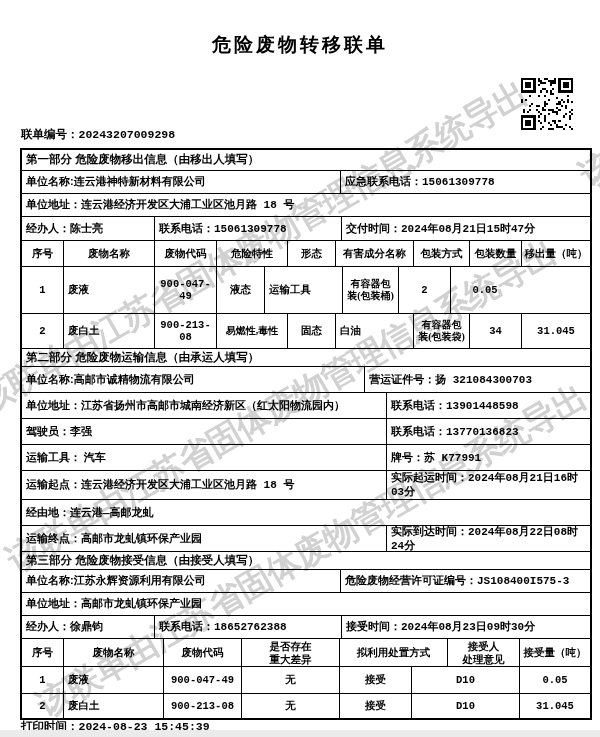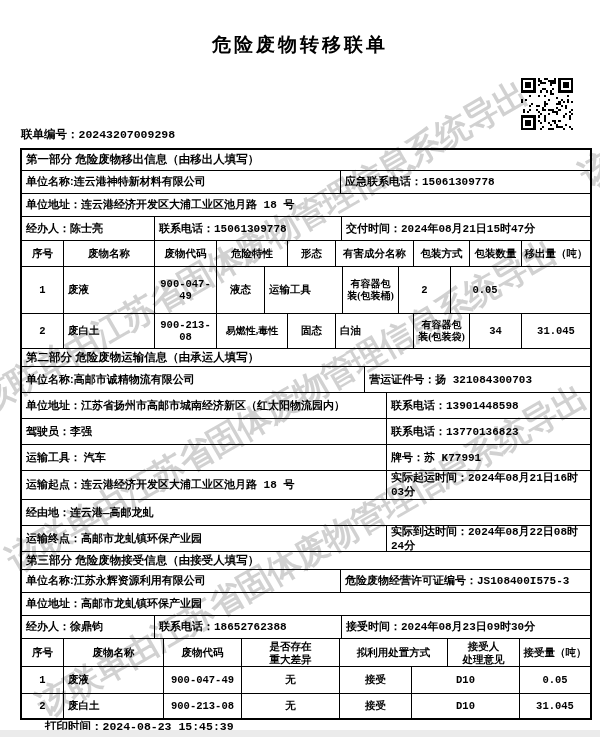--- a/index.html
+++ b/index.html
@@ -23,21 +23,21 @@
   .tr.first{border-top:none;}
   .td{box-sizing:border-box;border-left:1px solid #000;padding:1px 4px;display:flex;
       align-items:center;font-size:11px;line-height:1.18;overflow:hidden;}
   .td:first-child{border-left:none;}
   .td.c{justify-content:center;text-align:center;padding:1px 2px;}
   .td span{white-space:pre-line;}
   .sec .td{font-family:"Liberation Sans",sans-serif;font-size:11.5px;}
   .thead .td{font-family:"Liberation Sans",sans-serif;font-size:10.5px;}
   .small .td{font-size:10.5px;}
   .td.tiny{font-size:10px;}
-  .print{position:absolute;left:21px;top:719px;font-size:11.5px;z-index:2;margin-left:24px;}
+  .print{position:absolute;left:21px;top:719px;font-size:11.5px;z-index:2;}
   .bottom-strip{position:absolute;left:0;bottom:0;width:100%;height:7px;background:#ebebeb;z-index:3;}
 </style>
 </head>
 <body>
 
 <div class="page">
 
   <div>
     <span class="wm" style="left:-19px;top:381px;">该联单由江苏省固体废物管理信息系统导出</span>
     <span class="wm" style="left:10px;top:540px;">该联单由江苏省固体废物管理信息系统导出</span>

